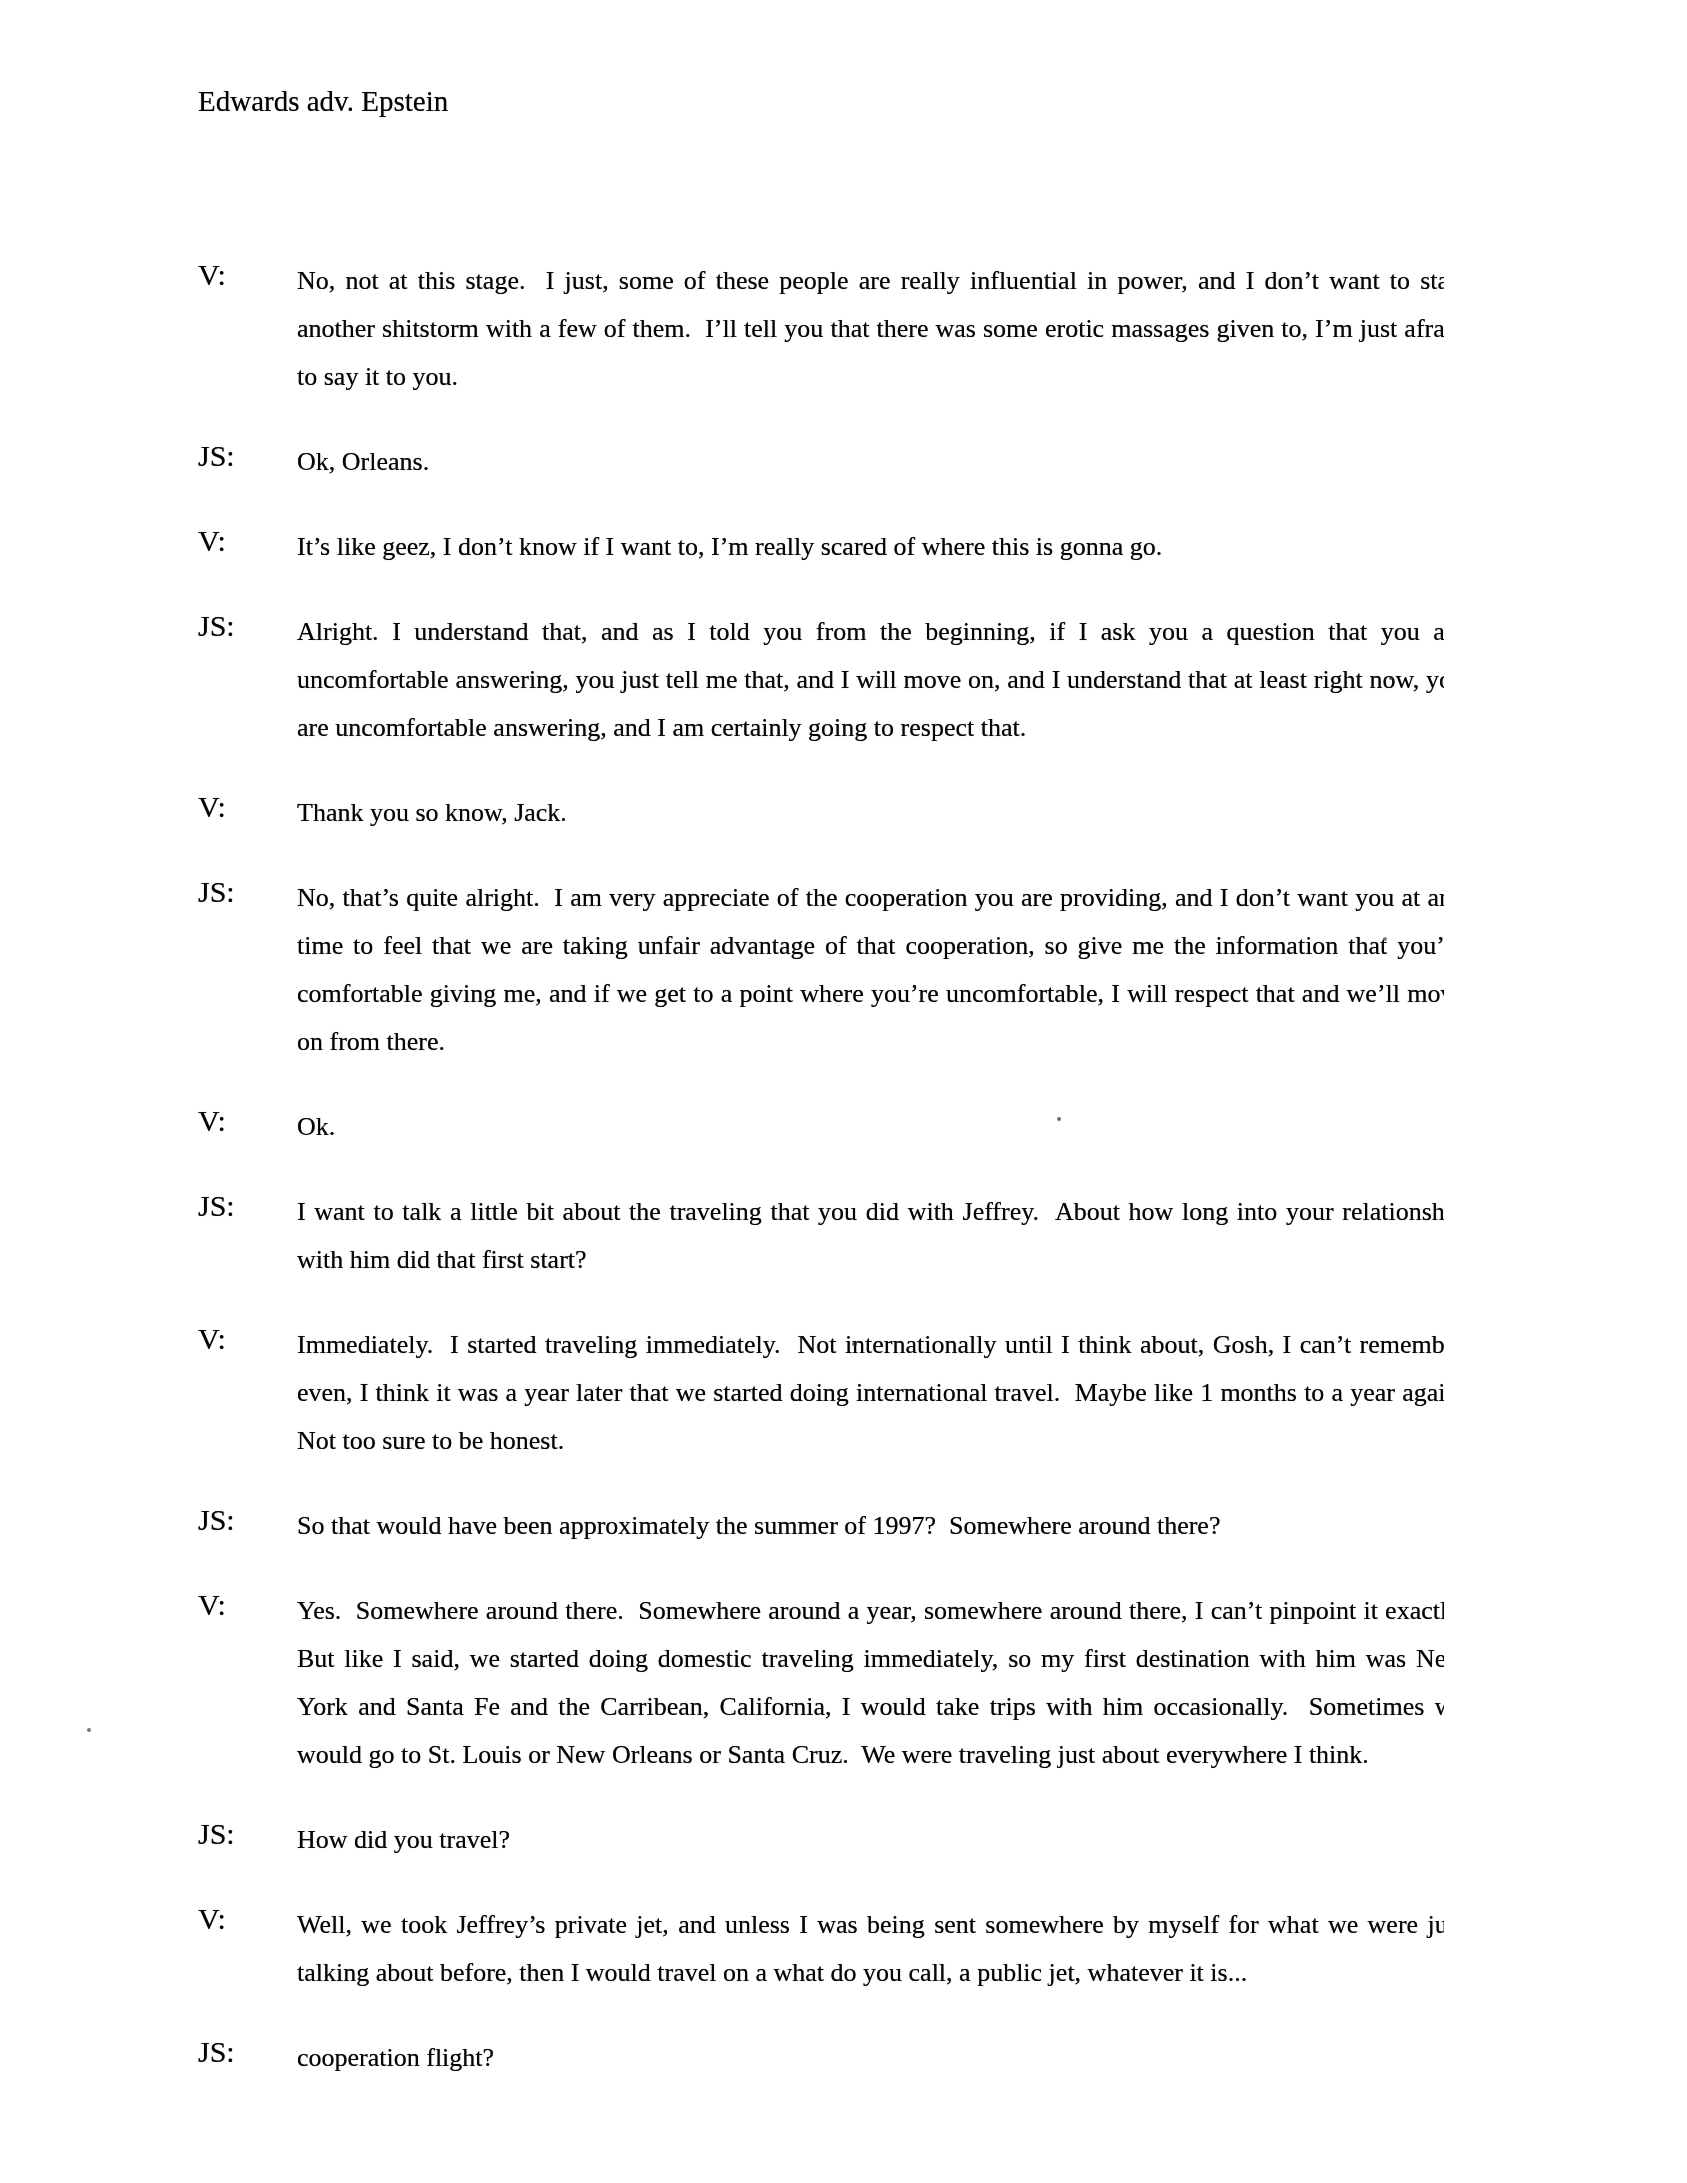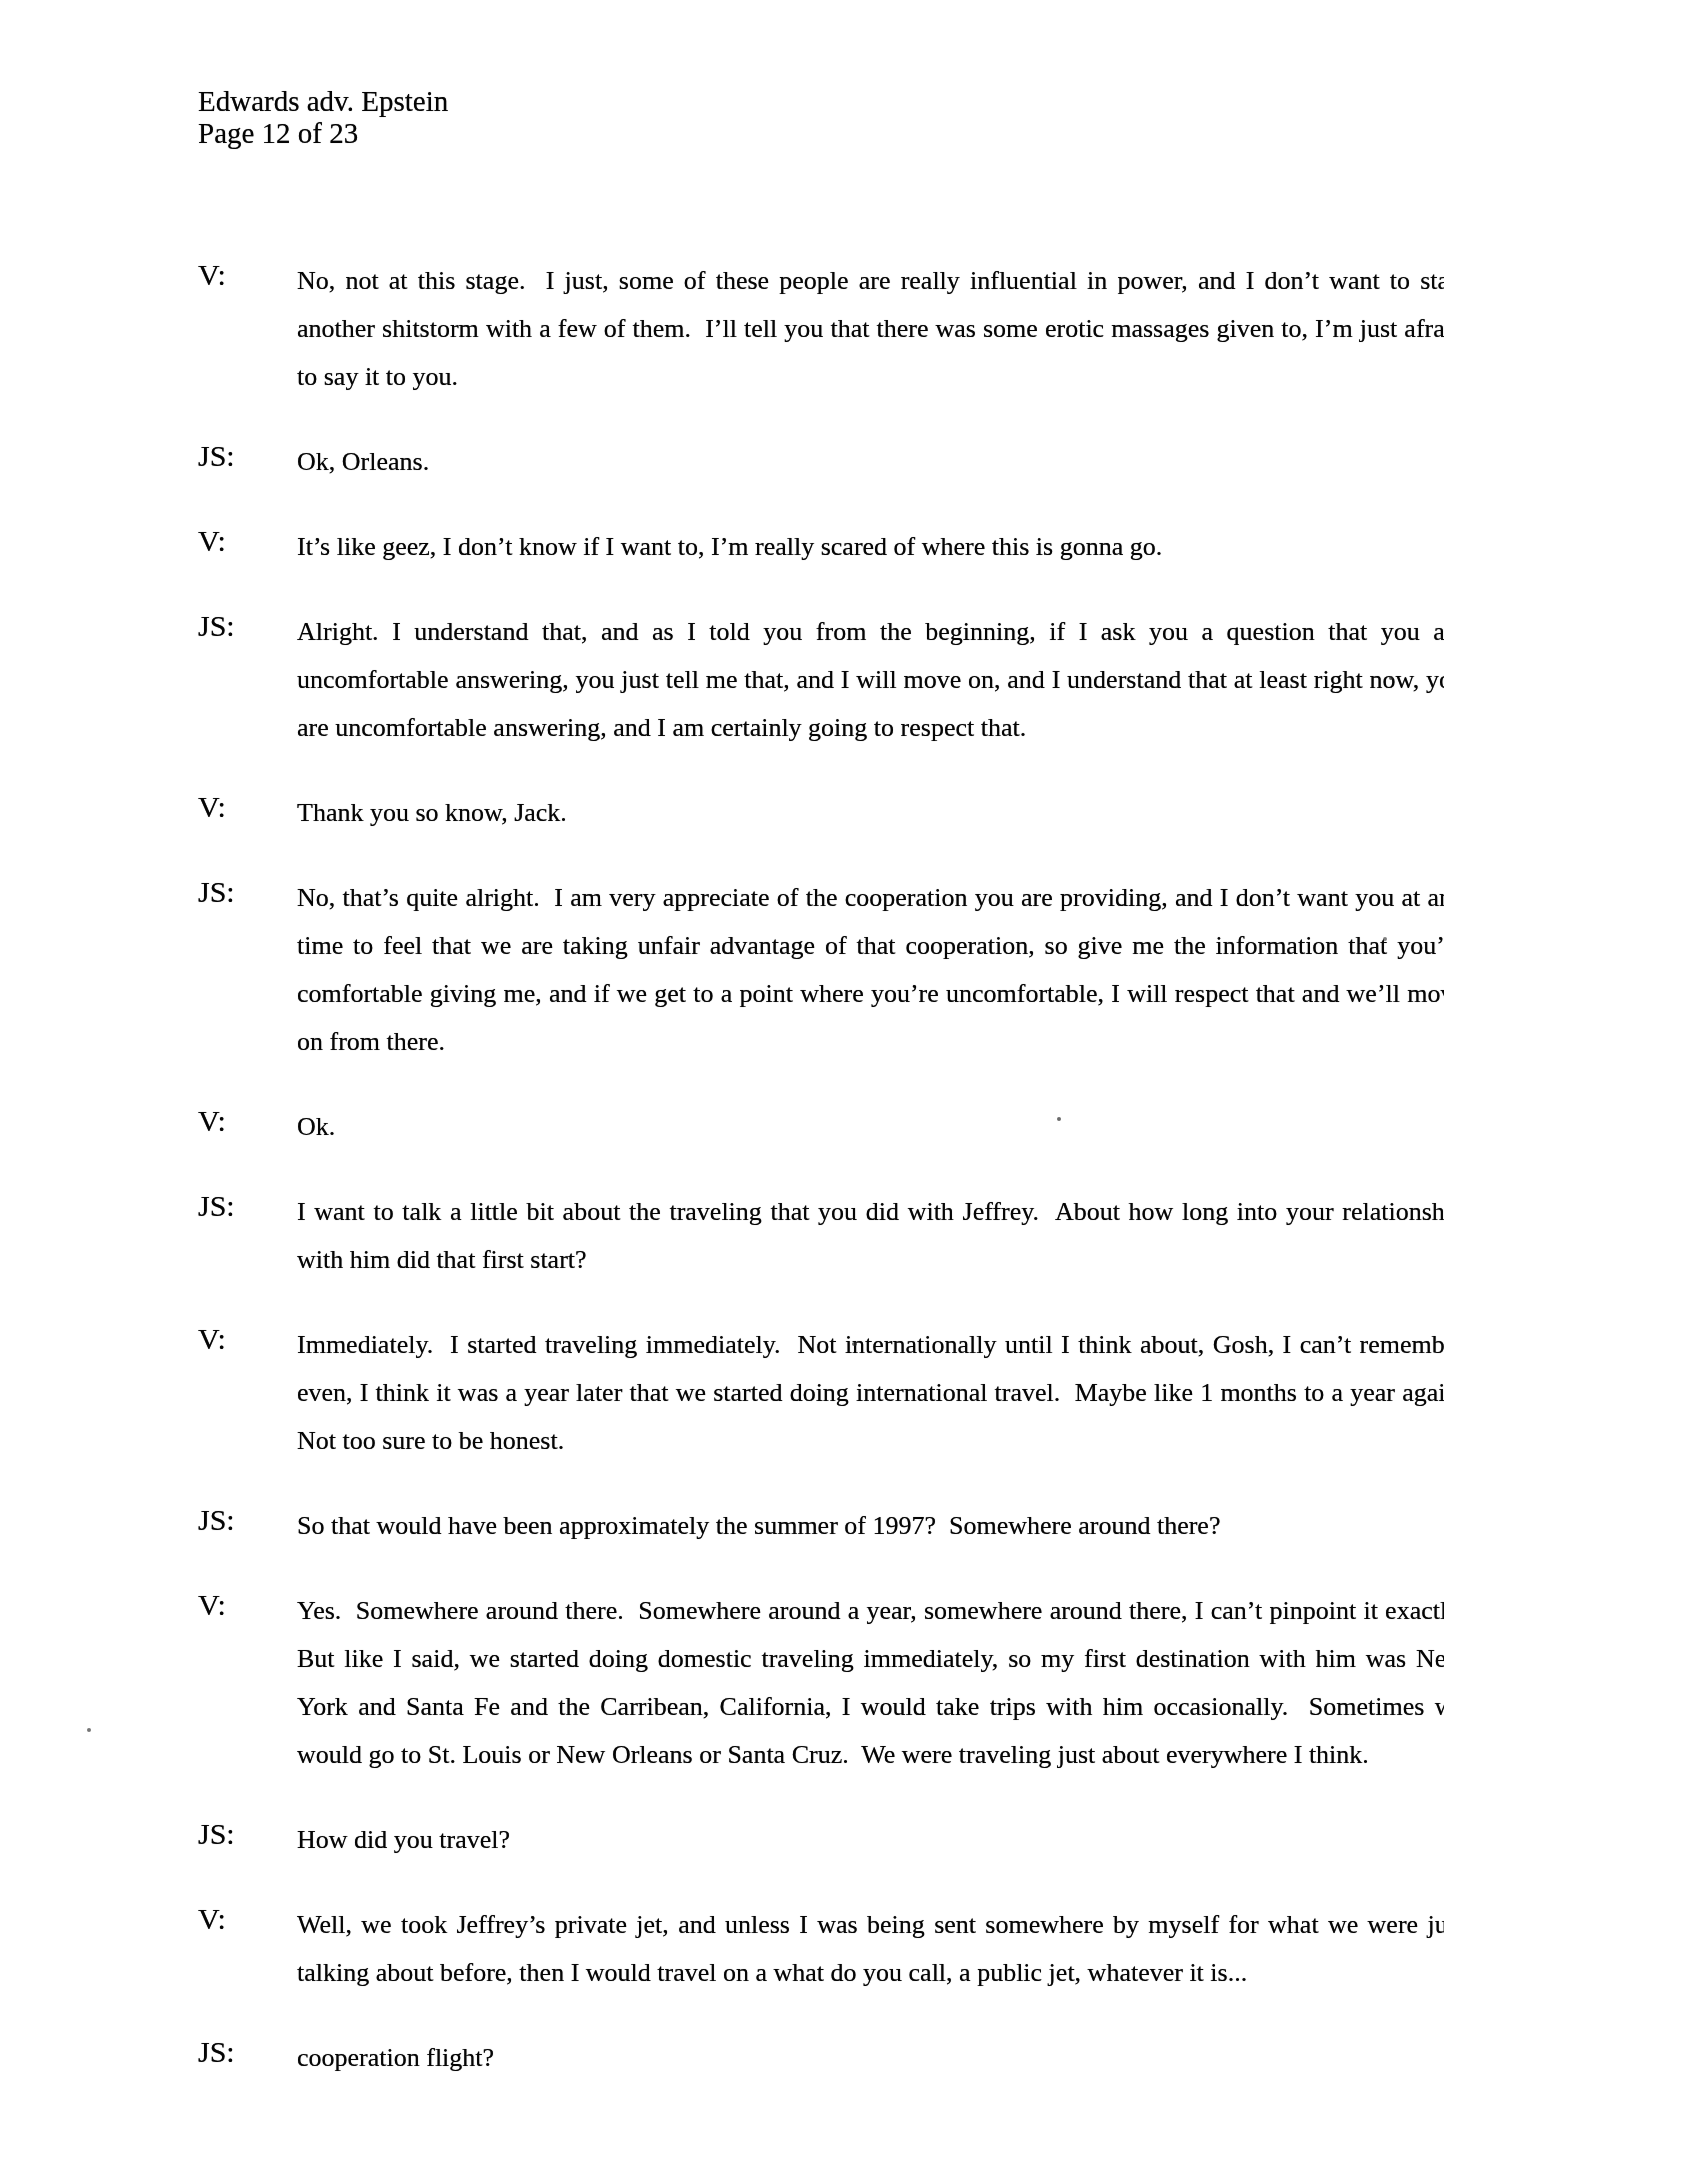--- a/index.html
+++ b/index.html
@@ -64,21 +64,20 @@
   .dot-d { left: 852px; top: 1342px; width: 4.6px; height: 4px; opacity: .75; }
   .dot-e { left: 87px;  top: 1728px; width: 4px; height: 4px; opacity: .65; }
 </style>
 </head>
 <body>
 
 <div class="page">
 
   <div class="header ink">
     <div>Edwards adv. Epstein</div>
-    <div>Page 12 of 23</div>
   </div>
 
   <div class="dialogue">
 
     <div class="row">
       <div class="spk ink">V:</div>
       <div class="txt ink">No, not at this stage.  I just, some of these people are really influential in power, and I don’t want to start another shitstorm with a few of them.  I’ll tell you that there was some erotic massages given to, I’m just afraid to say it to you.</div>
     </div>
 
     <div class="row">

